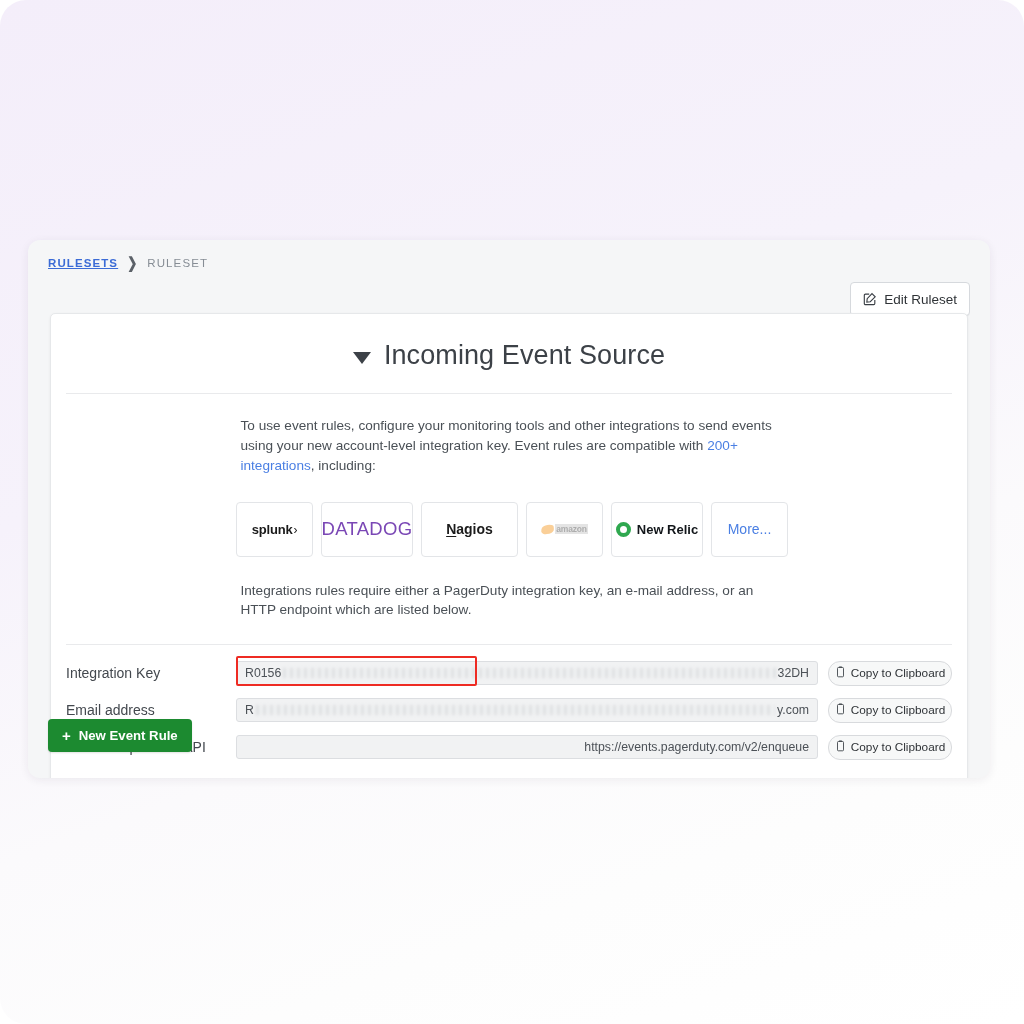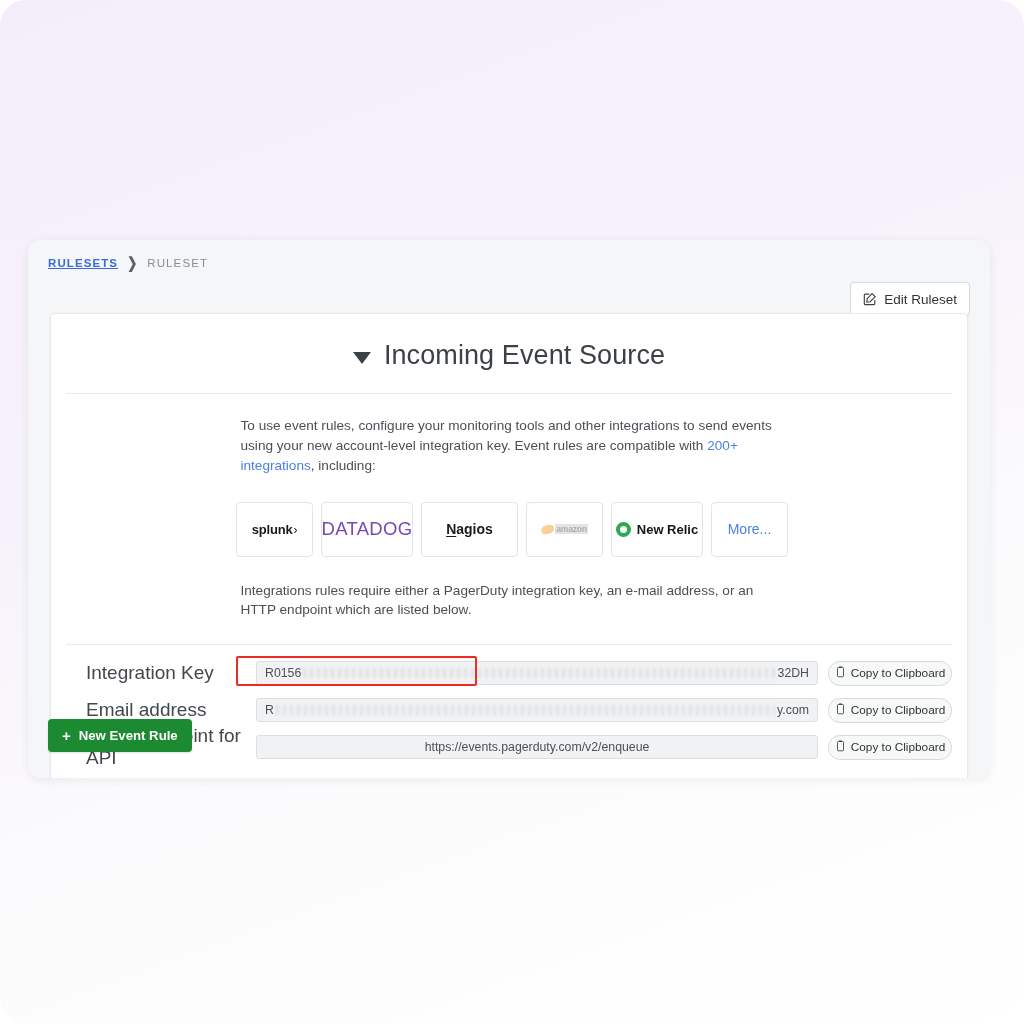--- a/index.html
+++ b/index.html
@@ -188,40 +188,39 @@
     padding: 14px 15px 0;
   }
   .row {
     display: flex; align-items: center;
     height: 28px;
     margin-bottom: 9px;
     position: relative;
   }
   .row-label {
     width: 170px;
-    font-size: 19px;
+    font-size: 14px;
     color: #43484e;
     flex: none;
-    margin-left: 20px;
   }
   .field {
     flex: 1;
     height: 24px;
     background: #f1f2f3;
     border: 1px solid #dcdee1;
     border-radius: 3px;
     font-size: 12.3px;
     color: #4c5157;
     display: flex; align-items: center;
     padding: 0 8px;
     position: relative;
     overflow: hidden;
     white-space: nowrap;
   }
-  .field.plain { justify-content: center; }
+  .field.plain { justify-content: flex-end; }
   .field .head { flex: none; }
   .field .blurmid {
     flex: 1;
     height: 10px;
     margin: 0 2px;
     background: repeating-linear-gradient(90deg,
       rgba(195,198,202,0.55) 0px, rgba(195,198,202,0.55) 3px,
       rgba(241,242,243,0.2) 3px, rgba(241,242,243,0.2) 7px);
     filter: blur(1.6px);
     opacity: 0.75;

